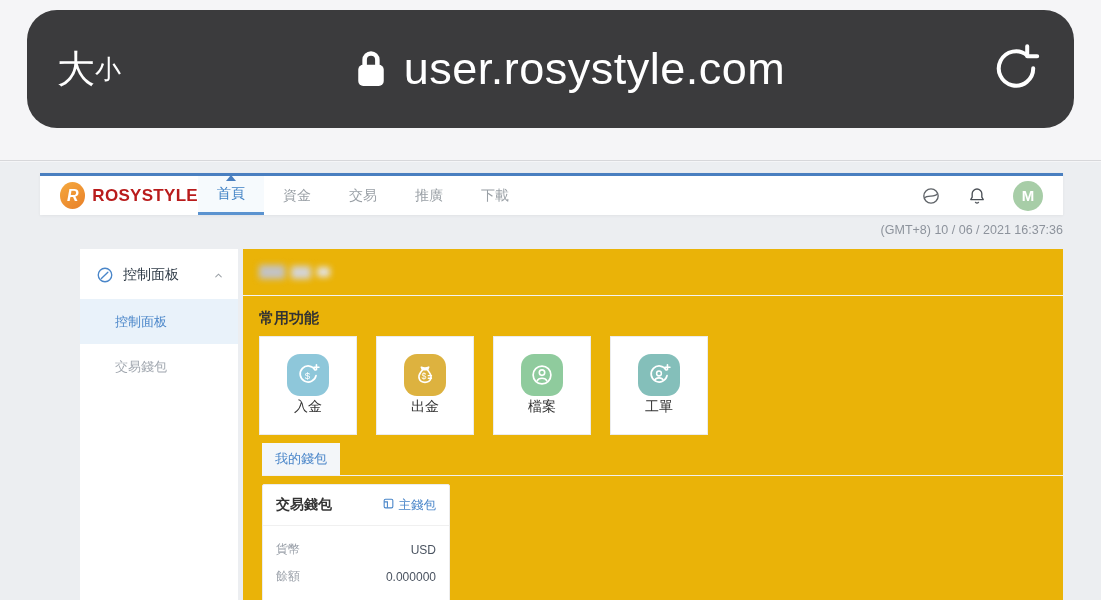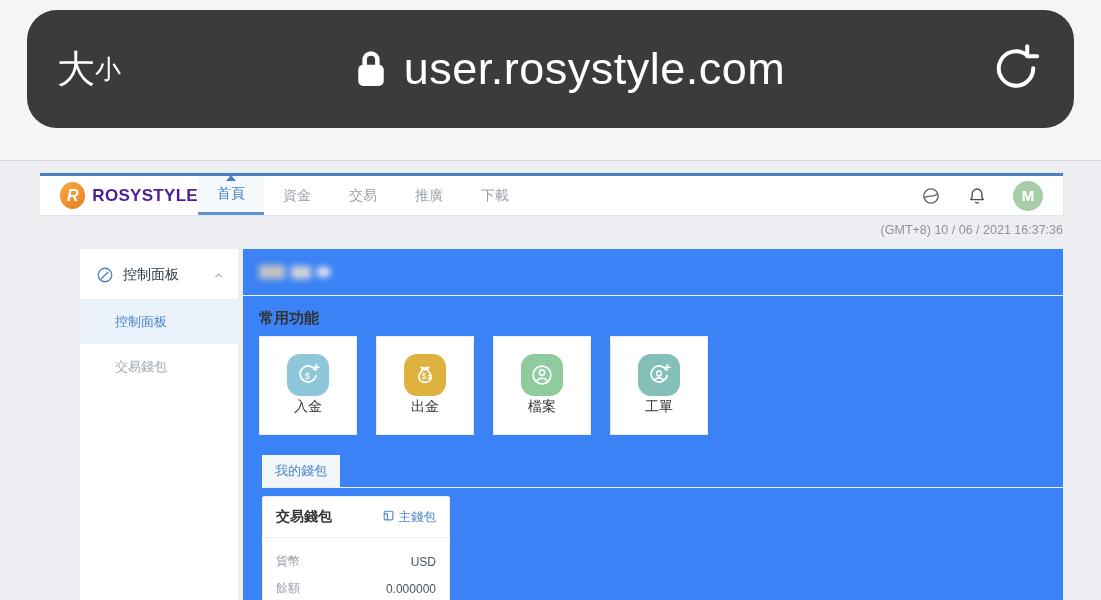--- a/index.html
+++ b/index.html
@@ -14,21 +14,21 @@
   .text-size .small { font-size:26px; }
   .url-wrap { position:absolute; left:0; right:0; top:0; height:100%; display:flex; align-items:center; justify-content:center; gap:16px; color:#fff; font-size:45px; font-weight:400; letter-spacing:.5px;padding-left:38px; }
   .reload { position:absolute; right:34px; top:50%; transform:translateY(-50%); width:48px; height:52px; cursor:pointer; }
 
   
   .page { position:absolute; top:162px; left:0; right:0; bottom:0; background:#eceef1; }
 
   .site-header { position:absolute; left:40px; top:11px; width:1023px; height:42px; background:#fff; border-top:3px solid #4a7fc0; display:flex; align-items:stretch; box-shadow:0 1px 3px rgba(0,0,0,.05); }
   .brand { width:158px; display:flex; align-items:center; gap:7px; padding-left:20px; cursor:pointer; }
   .logo-circle { width:27px; height:27px; border-radius:50%; background:linear-gradient(145deg,#f5a93f,#e87f28); color:#fff; font-weight:bold; font-size:16px; font-style:italic; display:flex; align-items:center; justify-content:center; }
-  .brand-name { color:#4c1d95; font-weight:bold; font-size:17px; letter-spacing:.3px; }
+  .brand-name { color:#b91c1c; font-weight:bold; font-size:17px; letter-spacing:.3px; }
   .nav { display:flex; align-items:stretch; }
   .nav-item { position:relative; display:flex; align-items:center; padding:0 19px; font-size:14px; color:#9aa0a6; cursor:pointer; }
   .nav-item.active { background:#f6fafd; color:#3f80c4; border-bottom:3px solid #5b93d0; }
   .nav-item.active::before { content:""; position:absolute; top:-1px; left:50%; margin-left:-5px; border-left:5px solid transparent; border-right:5px solid transparent; border-bottom:6px solid #4a7fc0; }
   .header-right { margin-left:auto; display:flex; align-items:center; gap:26px; padding-right:20px; }
   .hicon { width:20px; height:20px; cursor:pointer; }
   .avatar { width:30px; height:30px; border-radius:50%; background:#a7cda7; color:#fff; font-size:15px; font-weight:bold; display:flex; align-items:center; justify-content:center; cursor:pointer; }
 
   .timestamp { position:absolute; top:61px; right:38px; font-size:12.5px; color:#8d939c; }
 
@@ -36,37 +36,37 @@
 
   
   .sidebar { width:158px; flex-shrink:0; background:#fff;margin-left:40px; }
   .side-group { display:flex; align-items:center; gap:9px; padding:17px 14px 15px 16px; cursor:pointer; }
   .side-group-label { font-size:14px; color:#2f3b47; }
   .side-caret { margin-left:auto; width:11px; height:11px; }
   .side-item { height:45px; line-height:45px; padding-left:35px; font-size:13px; color:#a2a8b0; cursor:pointer; }
   .side-item.active { background:#e9f2fa; color:#4a86c9; }
 
   
-  .main { flex:1; background:#3b82f6; }
+  .main { flex:1; background:#eab308; }
   .title-row { height:47px; border-bottom:1px solid #f2f3f5; display:flex; align-items:center; padding:0 16px; }
   .blur-title { display:flex; gap:6px; align-items:center; filter:blur(3px); }
   .blur-title i { display:block; border-radius:2px; }
   .blur-title .b1 { width:26px; height:14px; background:#c3c3c5; }
   .blur-title .b2 { width:20px; height:13px; background:#d4d4d6; }
   .blur-title .b3 { width:13px; height:10px; background:#e2e2e4; }
 
   .section { padding:13px 16px 0 16px; }
   .section-title { font-size:15px; font-weight:bold; color:#333; }
   .cards { display:flex; gap:19px; margin-top:8px; }
   .card { width:98px; height:99px; border:1px solid #ececec; display:flex; flex-direction:column; align-items:center; cursor:pointer; background:#fff; }
   .squircle { width:42px; height:42px; border-radius:13px; margin-top:17px; display:flex; align-items:center; justify-content:center; }
   .card-label { margin-top:2px; font-size:14px; color:#333; }
 
   .wallet-tabs { margin:8px 0 0 19px; border-bottom:1px solid #f0f0f0; margin-right:0; }
-  .wallet-tab { display:inline-block; padding:7px 13px; background:#f3f6f9; color:#4a86c9; font-size:13px; cursor:pointer;margin-top:12px; }
+  .wallet-tab { display:inline-block; padding:7px 13px; background:#f3f6f9; color:#4a86c9; font-size:13px; cursor:pointer; }
   .wallet-card { margin:8px 0 0 19px; width:188px; border:1px solid #ececec; border-radius:2px; background:#fff; }
   .wallet-head { display:flex; align-items:center; justify-content:space-between; height:41px; padding:0 13px; border-bottom:1px solid #f0f0f0;gap:36px; }
   .wallet-title { font-size:14px; font-weight:bold; color:#333; }
   .wallet-link { display:flex; gap:4px; color:#4a86c9; font-size:12.5px; cursor:pointer; }
   .wallet-body { padding:10px 13px 12px 13px; }
   .wallet-row { display:flex; align-items:center; justify-content:space-between; height:27px; }
   .wallet-row .lbl { font-size:12px; color:#9aa0a9; }
   .wallet-row .val { font-size:12px; color:#4a5360; }
 </style>
 </head>

